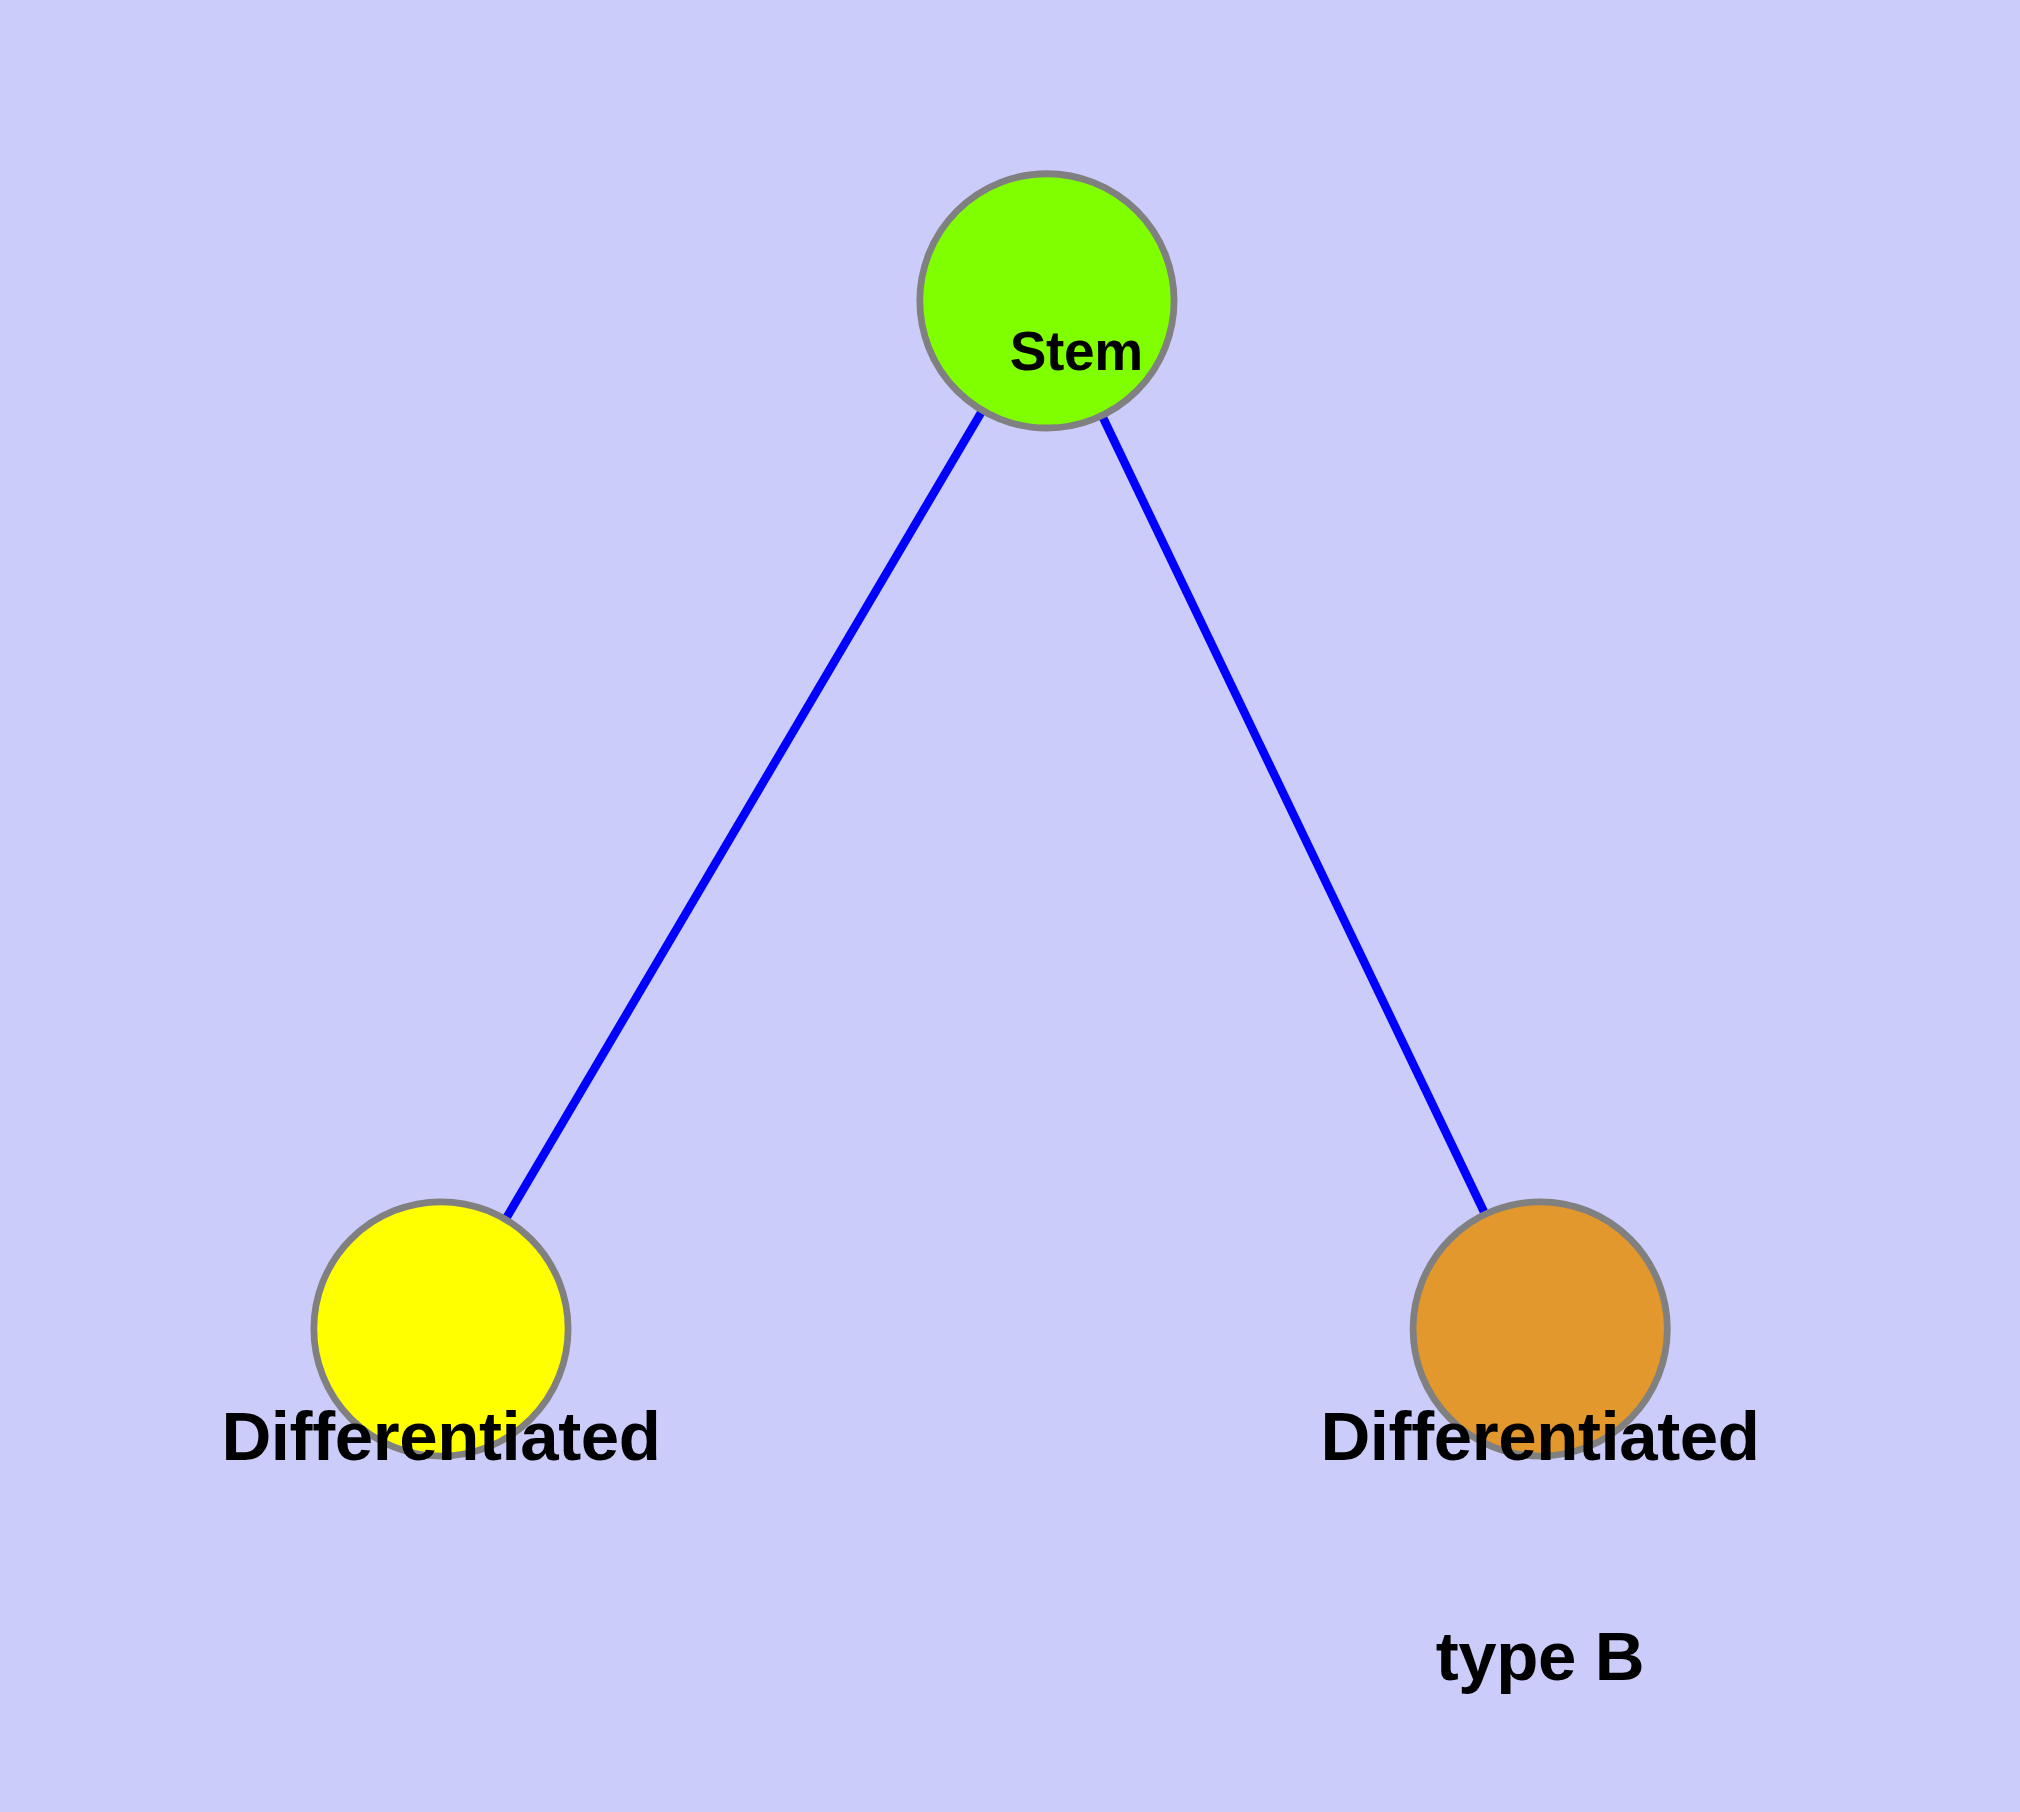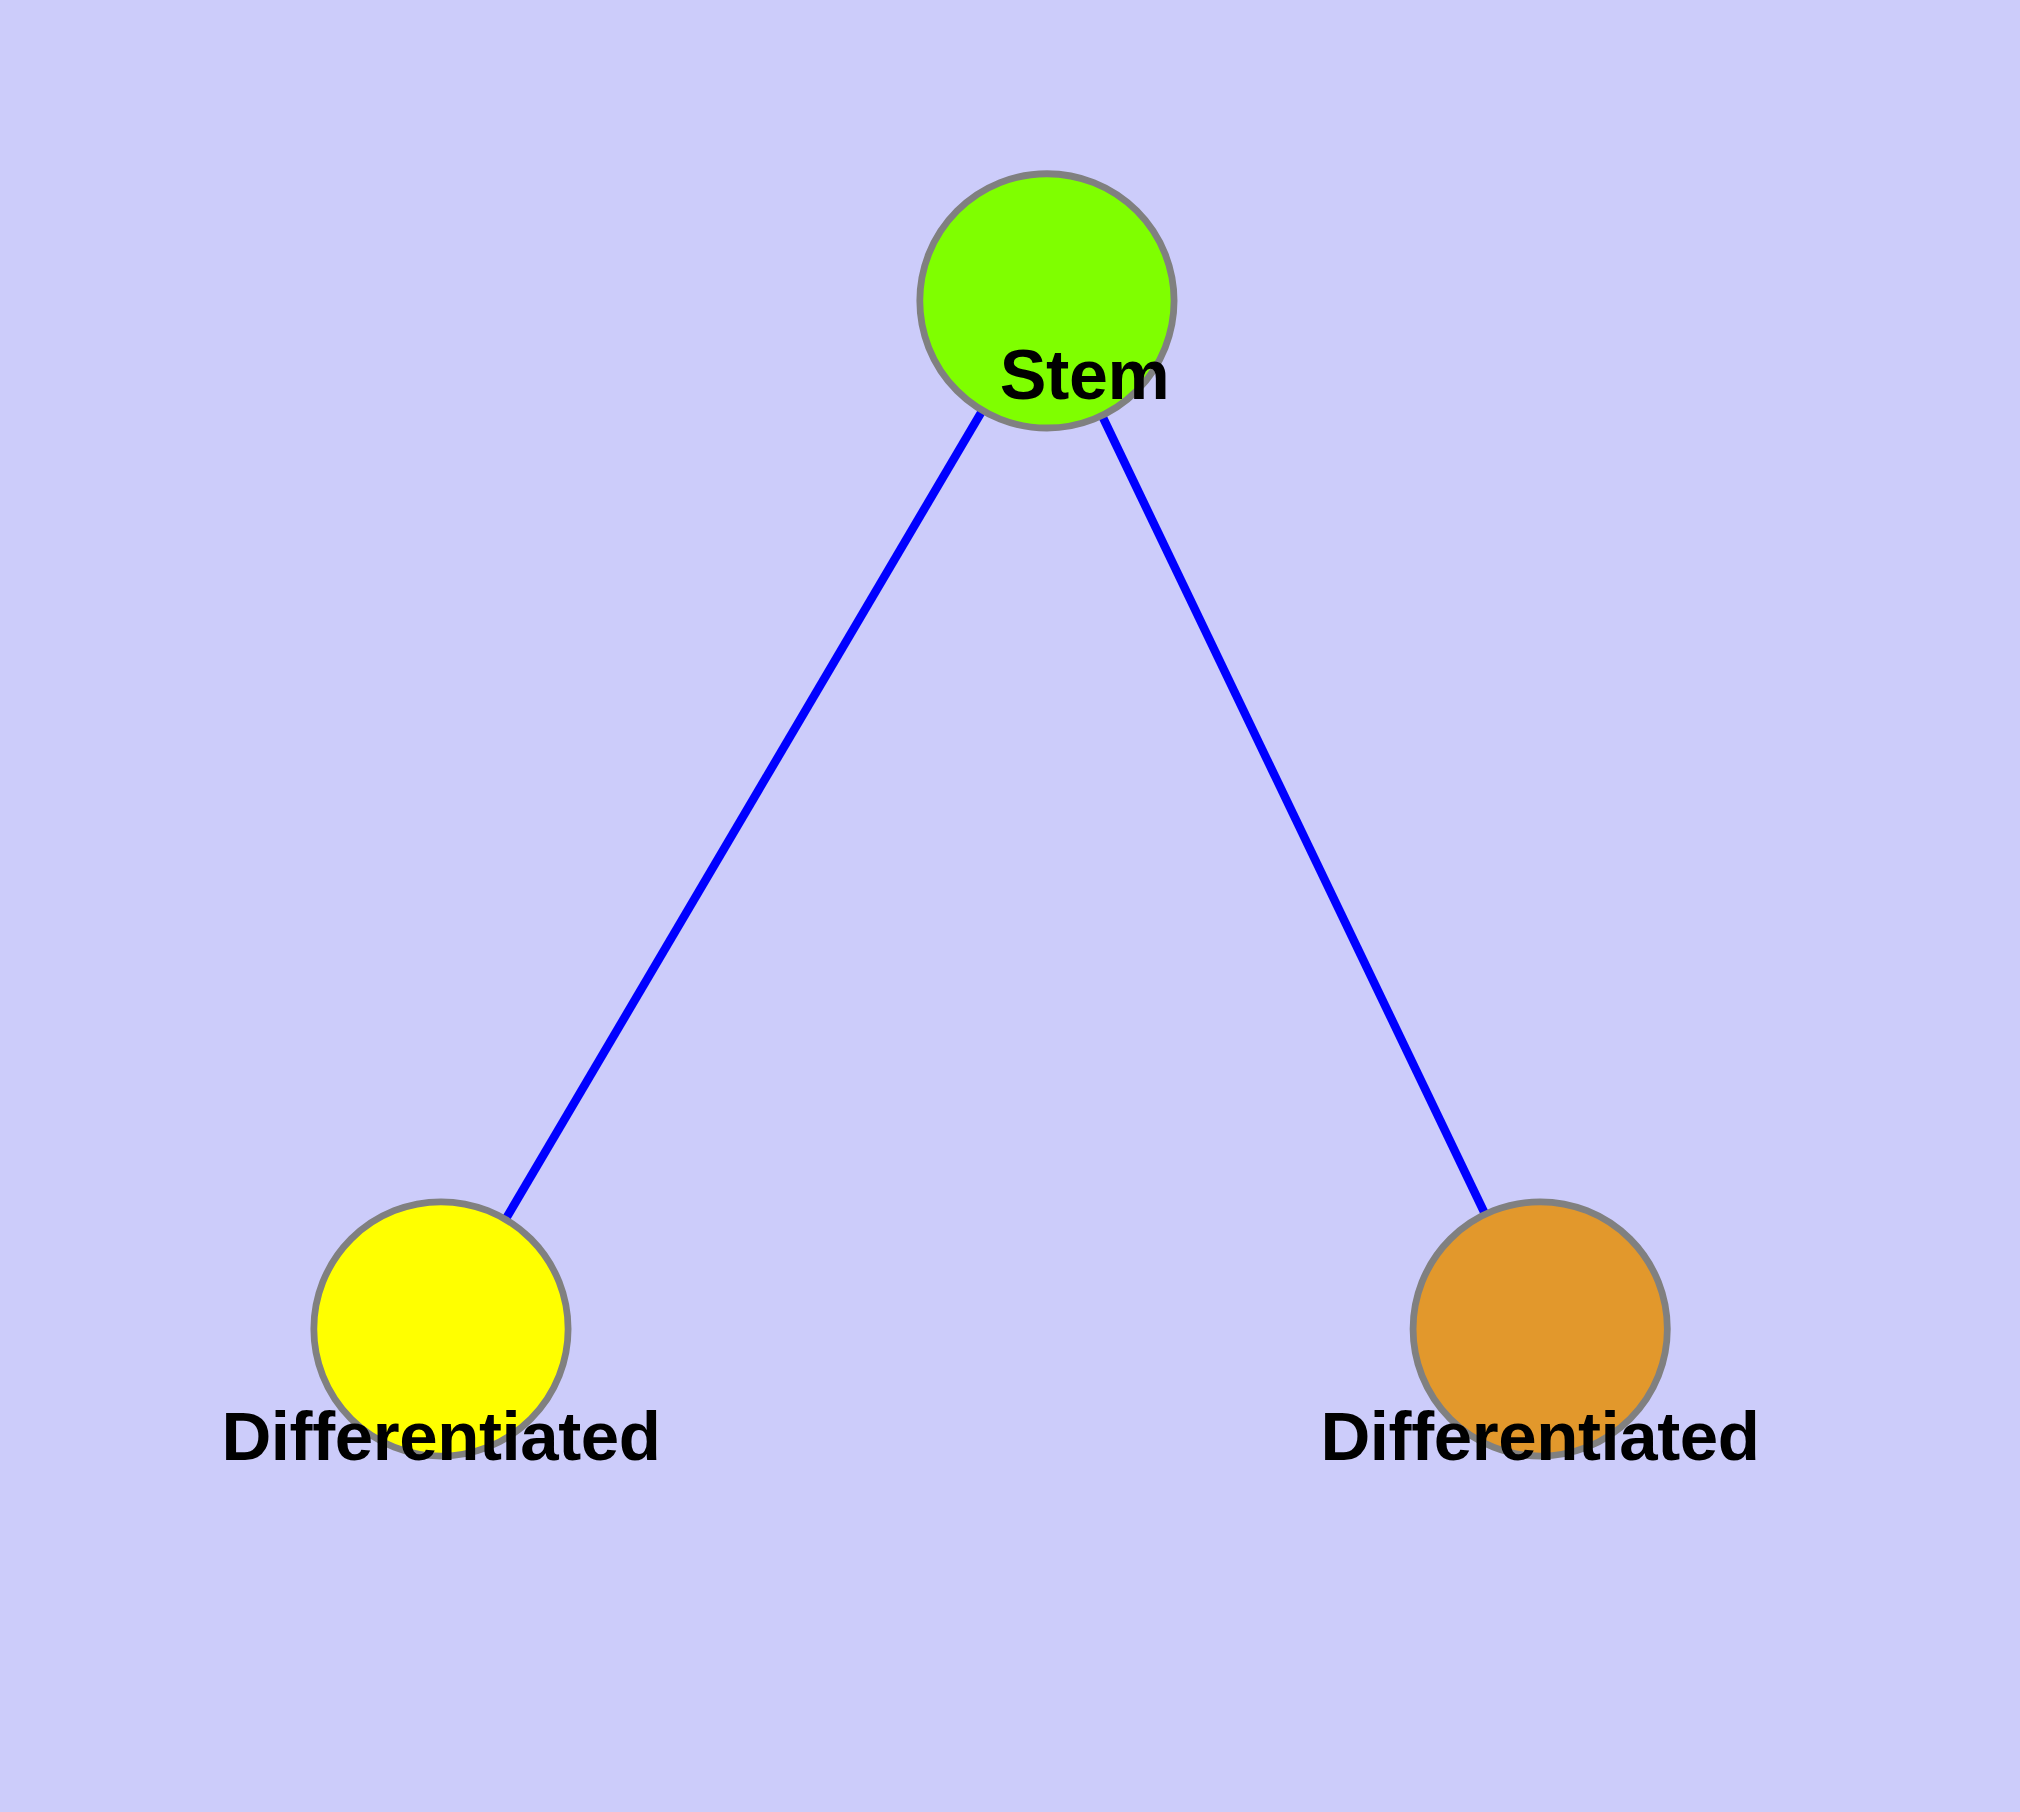--- a/index.html
+++ b/index.html
@@ -33,21 +33,21 @@
     text-align: center;
     color: #000000;
     font-weight: bold;
     line-height: 1.06;
     white-space: pre;
     letter-spacing: -0.4px;
     -webkit-font-smoothing: antialiased;
     pointer-events: none;
   }
   .label-stem {
-    font-size: 70px;
+    font-size: 55px;
     text-align: center;
   }
   .label-leaf {
     font-size: 69px;
   }
 </style>
 </head>
 <body style="background: rgb(204, 204, 250);">
 
 <div id="canvas">
@@ -71,16 +71,17 @@
   <div class="node-label label-stem" style="left:792px; top:264px; width:509px;">
     <span>Stem</span>
   </div>
 
   <div class="node-label label-leaf" style="left:102px; top:1254px; width:678px;">
     <div>Differentiated</div>
   </div>
 
   <div class="node-label label-leaf" style="left:1201px; top:1254px; width:678px;">
     <div>Differentiated</div>
+    <div>type B</div>
   </div>
 
 </div>
 
 
 </body></html>

